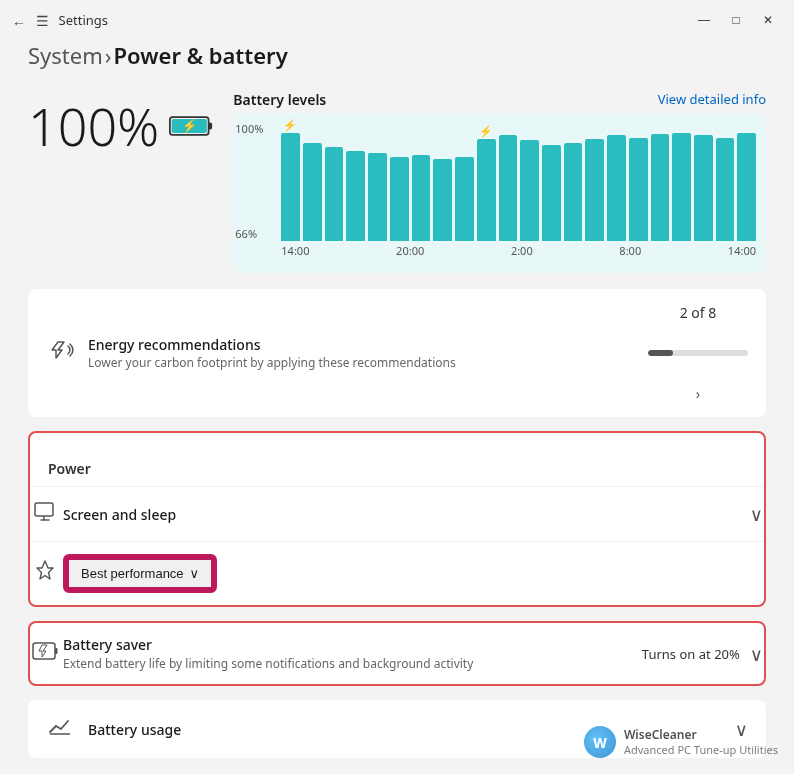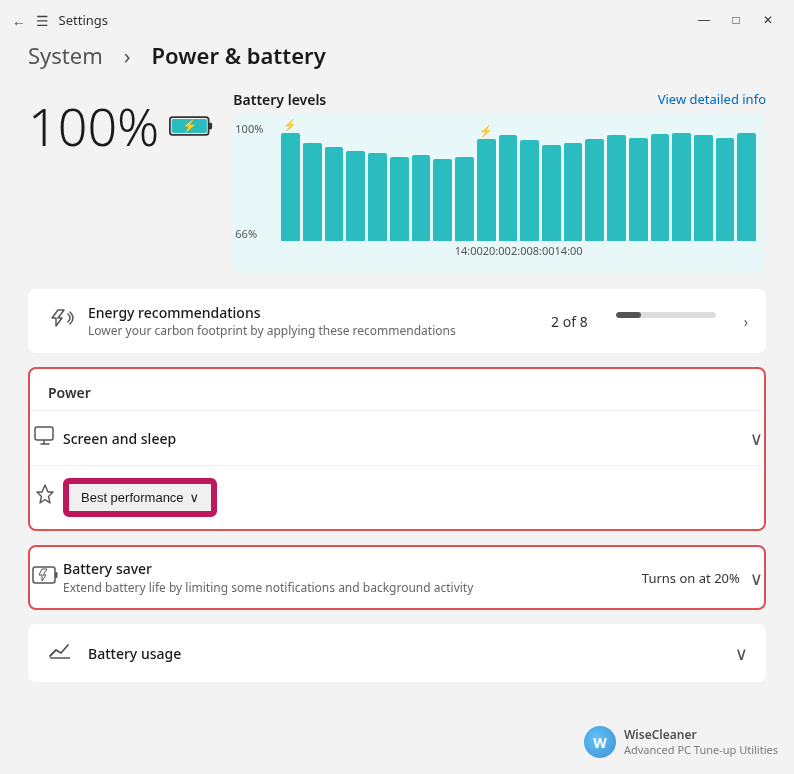--- a/index.html
+++ b/index.html
@@ -59,21 +59,21 @@
       border-radius: 4px;
     }
     .content-area {
       flex: 1;
       overflow-y: auto;
       padding: 0 28px 20px 28px;
     }
     .breadcrumb {
       display: flex;
       align-items: center;
-      gap: 21px;
+      gap: 2px;
       margin-bottom: 20px;
       font-size: 22px;
     }
     .breadcrumb-system {
       color: #555;
       font-weight: 400;
     }
     .breadcrumb-sep {
       color: #555;
     }
@@ -161,21 +161,21 @@
       position: absolute;
       top: -16px;
       left: 50%;
       transform: translateX(-50%);
       font-size: 11px;
       color: #f0a500;
     }
     .chart-x-labels {
       margin-left: 38px;
       display: flex;
-      justify-content: center;
+      justify-content: space-between;
       font-size: 11px;
       color: #555;
       margin-top: 2px;
     }
     .energy-card {
       background: white;
       border-radius: 8px;
       padding: 14px 18px;
       display: flex;
       align-items: center;
@@ -192,23 +192,24 @@
       font-size: 14px;
       font-weight: 500;
       color: #1a1a1a;
     }
     .energy-sub {
       font-size: 12px;
       color: #666;
     }
     .energy-right {
       display: flex;
-      align-items: flex-start;
+      align-items: center;
       gap: 28px;
       flex-shrink: 0;
+      flex-direction: column;
     }
     .energy-count {
       font-size: 14px;
       color: #333;
       white-space: nowrap;
     }
     .progress-bar-bg {
       width: 100px;
       height: 6px;
       background: #ddd;
@@ -229,20 +230,21 @@
       border-radius: 8px;
       background: white;
       margin-bottom: 14px;
       overflow: hidden;
     }
     .section-label {
       font-size: 14px;
       font-weight: 600;
       color: #333;
       padding: 14px 18px 8px;
+      margin-top: 12px;
     }
     .setting-row {
       display: flex;
       align-items: center;
       gap: 4px;
       padding: 12px 1px;
       border-top: 1px solid #f0f0f0;
     }
     .setting-row:first-of-type {
       border-top: none;

